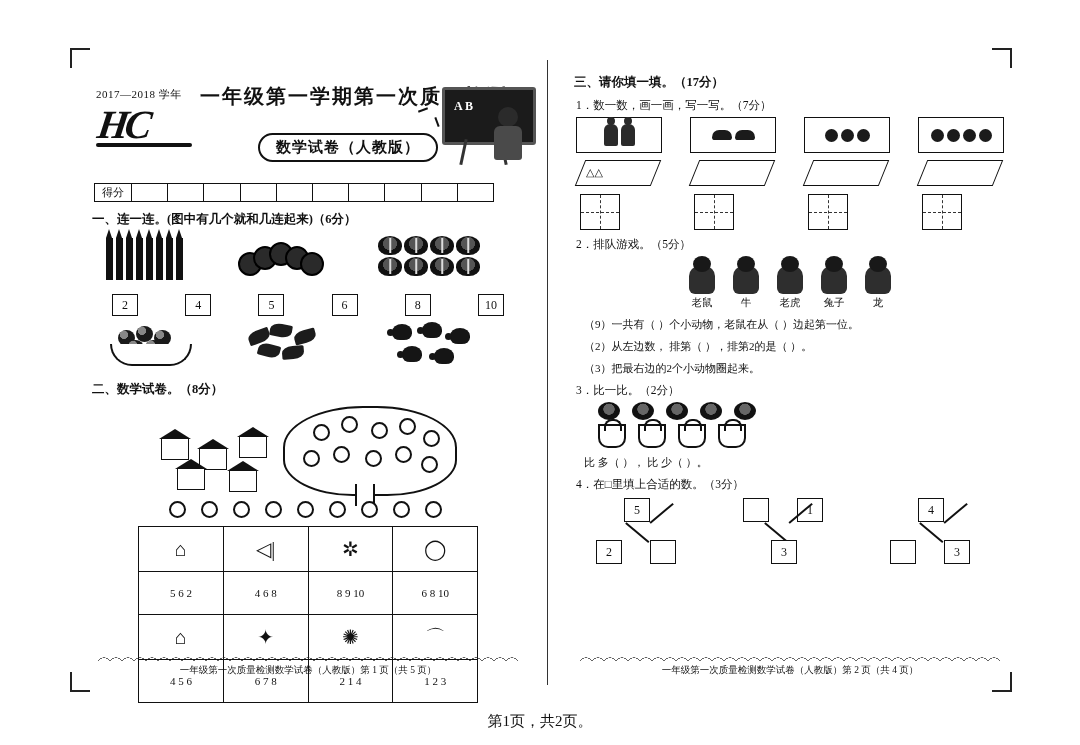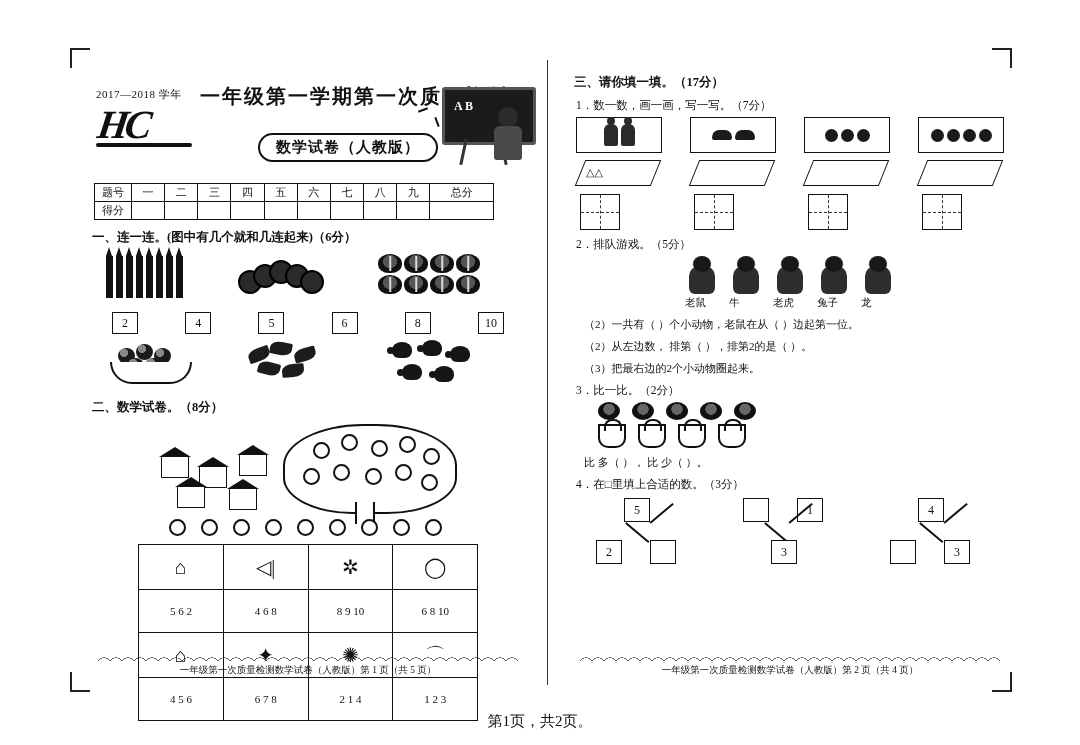--- a/index.html
+++ b/index.html
@@ -424,21 +424,21 @@
     background: #181818;
     border-radius: 50%;
   }
   .animal-labels {
     display: flex;
     justify-content: center;
     gap: 10px;
     font-size: 10.5px;
     font-family: "Liberation Serif", serif;
   }
-  .animal-labels span { width: 34px; text-align: left; }
+  .animal-labels span { width: 34px; text-align: center; }
 
   .beerow {
     display: flex; gap: 12px; margin: 4px 0 0 28px;
   }
   .bee {
     width: 22px; height: 18px;
     background: radial-gradient(ellipse at 50% 40%, #666 0 35%, #111 38% 100%);
     border-radius: 50%;
   }
   .basketrow {
@@ -508,33 +508,20 @@
         </div>
         <div class="spark" style="left:22px;top:8px;transform:rotate(25deg);"></div>
         <div class="spark" style="left:14px;top:20px;transform:rotate(70deg);"></div>
         <div class="spark" style="left:28px;top:32px;transform:rotate(-20deg);"></div>
       </div>
     </div>
 
 
     <table class="score">
       <tbody>
-          <tr>
-        <td class="lbl">题号</td>
-        <td>一</td>
-        <td>二</td>
-        <td>三</td>
-        <td>四</td>
-        <td>五</td>
-        <td>六</td>
-        <td>七</td>
-        <td>八</td>
-        <td>九</td>
-        <td>总分</td>
-      </tr>
       <tr>
         <td class="lbl">得分</td>
         <td></td>
         <td></td>
         <td></td>
         <td></td>
         <td></td>
         <td></td>
         <td></td>
         <td></td>
@@ -766,21 +753,21 @@
         </div>
     </div>
     <div class="animal-labels">
       <span>老鼠</span>
       <span>牛</span>
       <span>老虎</span>
       <span>兔子</span>
       <span>龙</span>
     </div>
 
-    <div class="q-line">（2）一共有（     ）个小动物，老鼠在从（     ）边起第一位。</div>
+    <div class="q-line">（9）一共有（     ）个小动物，老鼠在从（     ）边起第一位。</div>
     <div class="q-line">（2）从左边数，    排第（     ），排第2的是（     ）。</div>
     <div class="q-line">（3）把最右边的2个小动物圈起来。</div>
 
     <div class="q-title">3．比一比。（2分）</div>
 
     <div class="beerow">
       <div class="bee"></div>
       <div class="bee"></div>
       <div class="bee"></div>
       <div class="bee"></div>

